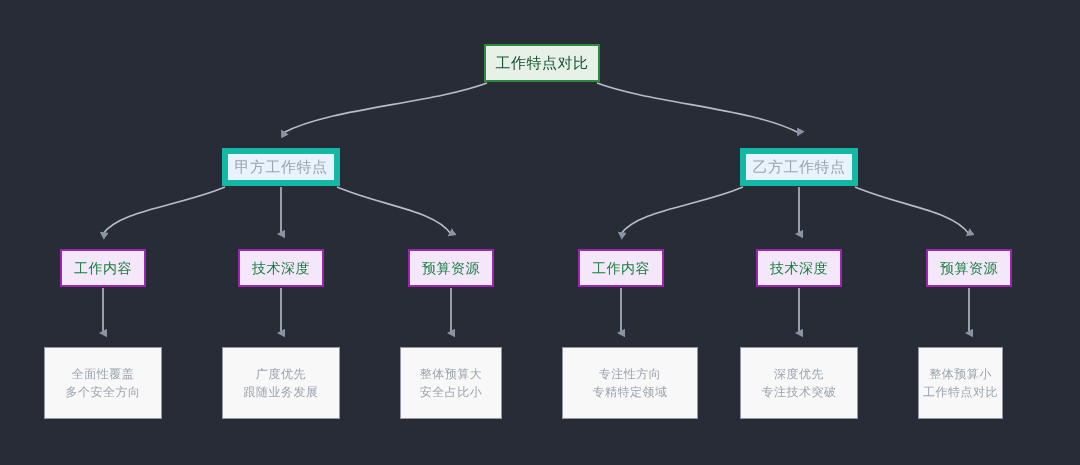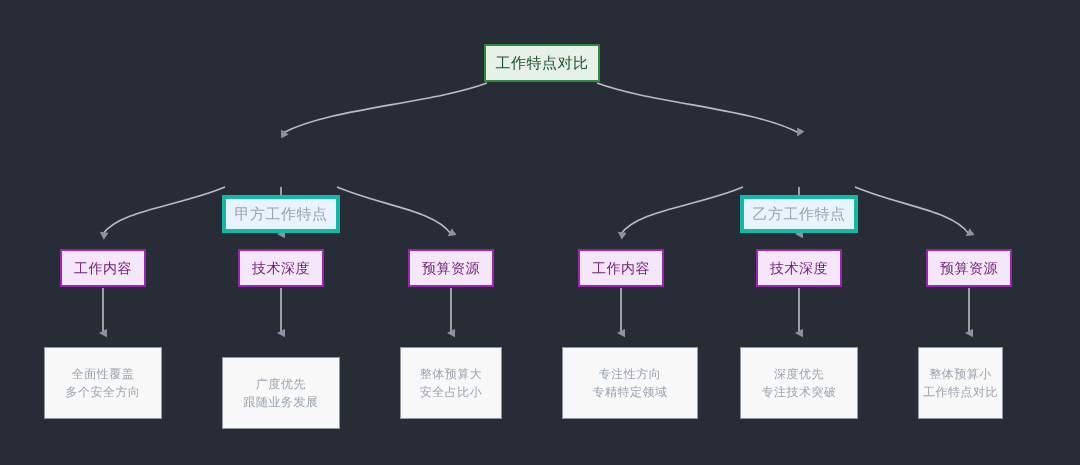--- a/index.html
+++ b/index.html
@@ -43,29 +43,28 @@
     letter-spacing: 0.5px;
   }
   .node-root {
     background: #e8f1e8;
     border: 2px solid #2e8b3d;
     color: #14532d;
     font-size: 15px;
   }
   .node-party {
     background: #e9f3fd;
-    border: 4px solid #14b8a6;
+    border: 6px solid #14b8a6;
     color: #9aa3ae;
     font-size: 15px;
-    margin-top: 47px;
   }
   .node-aspect {
     background: #f5e7fa;
     border: 2px solid #9b27b0;
-    color: #701a75;
+    color: #15803d;
     font-size: 14px;
   }
   .node-detail {
     background: #f8f8f8;
     border: 1px solid #9197a3;
     color: #9aa3ae;
     font-size: 12px;
   }
   .node-detail .detail-line {
     display: block;
@@ -131,21 +130,21 @@
     <span>技术深度</span>
   </div>
   <div class="node-box node-aspect" style="left: 926px; top: 249px; width: 86px; height: 38px;">
     <span>预算资源</span>
   </div>
 
   <div class="node-box node-detail" style="left: 44px; top: 347px; width: 118px; height: 72px;">
     <span class="detail-line">全面性覆盖</span>
     <span class="detail-line">多个安全方向</span>
   </div>
-  <div class="node-box node-detail" style="left: 222px; top: 347px; width: 118px; height: 72px; margin-top: 10px;">
+  <div class="node-box node-detail" style="left: 222px; top: 347px; width: 118px; height: 72px;">
     <span class="detail-line">广度优先</span>
     <span class="detail-line">跟随业务发展</span>
   </div>
   <div class="node-box node-detail" style="left: 400px; top: 347px; width: 102px; height: 72px;">
     <span class="detail-line">整体预算大</span>
     <span class="detail-line">安全占比小</span>
   </div>
   <div class="node-box node-detail" style="left: 562px; top: 347px; width: 136px; height: 72px;">
     <span class="detail-line">专注性方向</span>
     <span class="detail-line">专精特定领域</span>

